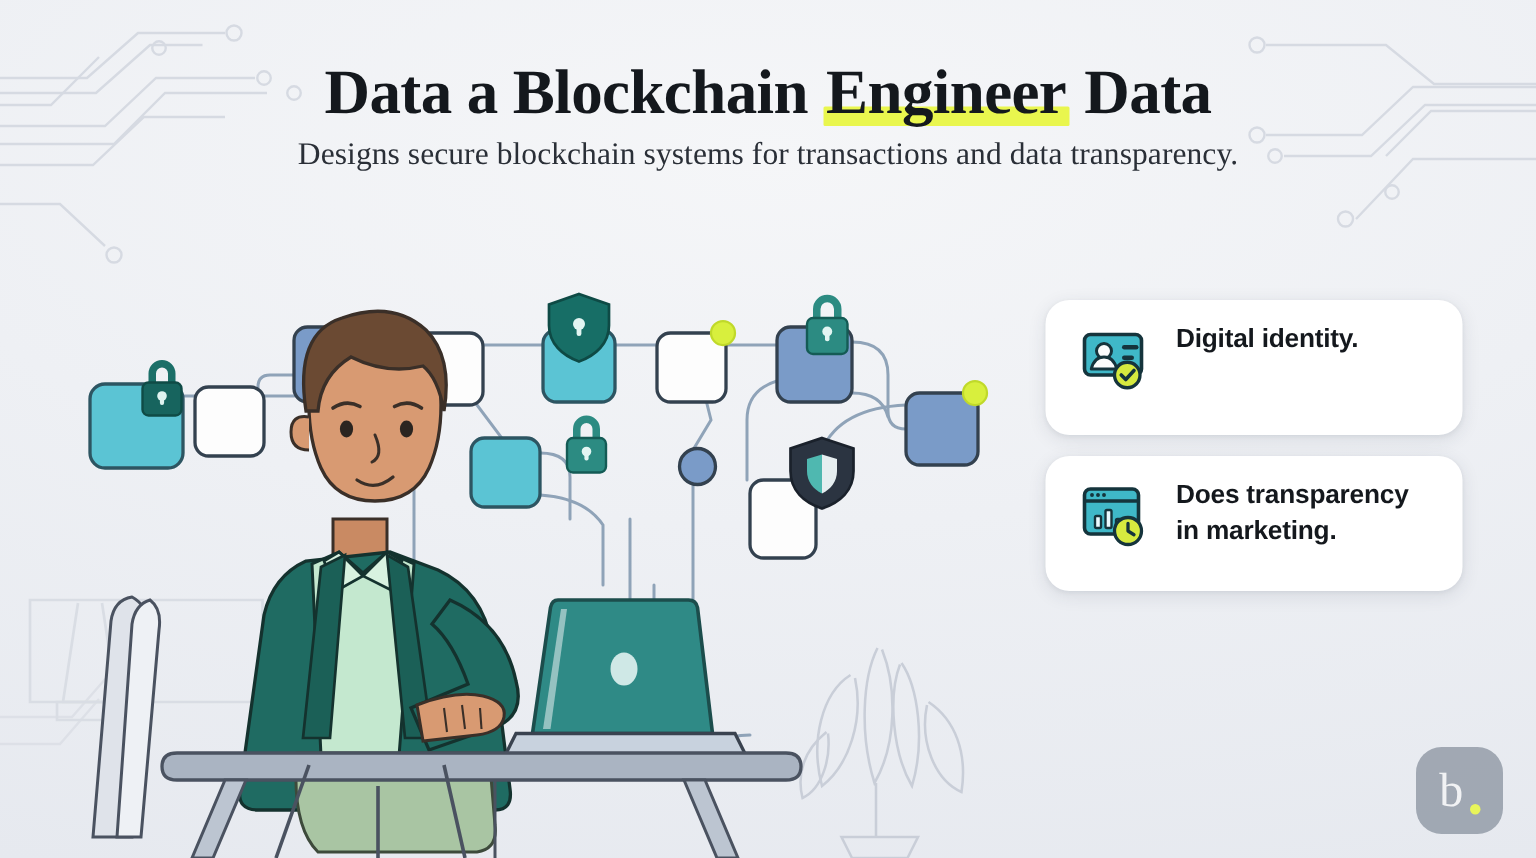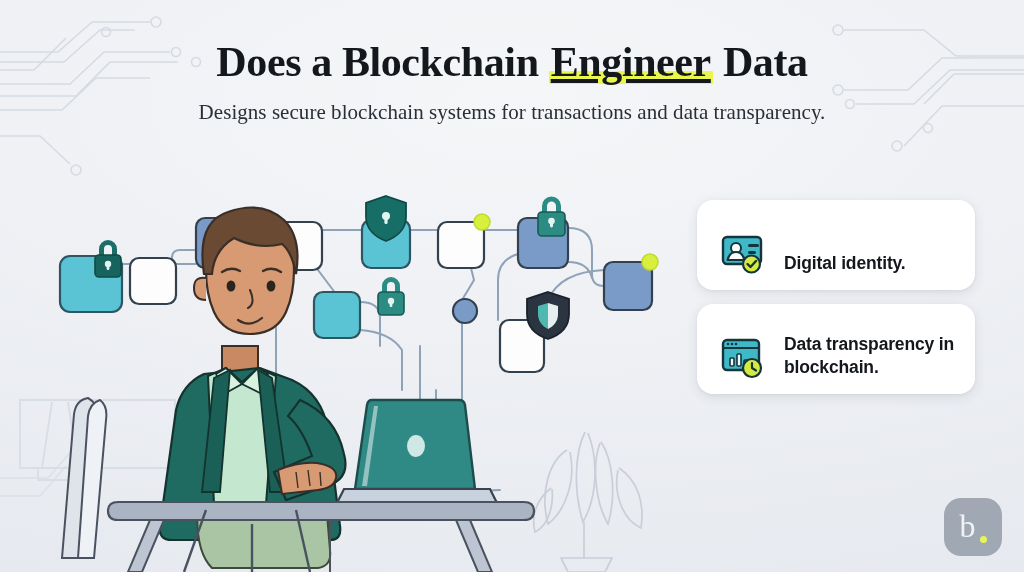--- a/index.html
+++ b/index.html
@@ -31,34 +31,33 @@
     font-size:42px;
     letter-spacing:-0.4px;
     color:#14181d;
     line-height:1.15;
     white-space:nowrap;
   }
   .hl {
     position:relative;
     display:inline-block;
     padding:0 2px;
-    text-decoration:underline;
   }
   .hl::before {
     content:"";
     position:absolute;
     left:0; right:0;
     bottom:2px;
     height:13px;
     background:#e9f64e;
     z-index:-1;
     border-radius:1px;
   }
   .subtitle {
-    margin-top:14px;
+    margin-top:4px;
     font-family:"Liberation Serif", serif;
     font-size:21px;
     color:#2a2f37;
     letter-spacing:0.05px;
     white-space:nowrap;
   }
 
   
   #illus { position:absolute; left:0; top:150px; z-index:3; }
 
@@ -68,21 +67,21 @@
     left:697px; top:200px;
     width:278px;
     z-index:7;
     display:flex; flex-direction:column; gap:14px;
   }
   .card {
     background:#ffffff;
     border-radius:16px;
     min-height:90px;
     display:flex;
-    align-items:flex-end;
+    align-items:flex-start;
     gap:17px;
     padding:14px 18px 14px 22px;
     box-shadow:0 3px 12px rgba(40,50,70,.10), 0 1px 3px rgba(40,50,70,.06);
   }
   .card-icon { flex:0 0 auto; width:48px; height:48px; display:block; }
   .card-text {
     font-size:17.5px;
     font-weight:bold;
     color:#14181d;
     line-height:1.35;
@@ -154,21 +153,21 @@
   </svg>
 
   <svg class="circuit-bl" width="180" height="120" viewBox="0 0 180 120" aria-hidden="true">
     <g fill="none" stroke="#dde0e7" stroke-width="1.6">
       <path d="M-10 26 H48 L76 -6"></path>
       <path d="M-10 44 H40 L66 14"></path>
     </g>
   </svg>
 
   <div class="header">
-    <div class="title"><span>Does a Blockchain </span><span class="hl"><span>Engineer</span></span><span> Data</span></div>
+    <div class="title"><span>Data a Blockchain </span><span class="hl"><span>Engineer</span></span><span> Data</span></div>
     <div class="subtitle">Designs secure blockchain systems for transactions and data transparency.</div>
   </div>
 
   <svg id="illus" width="700" height="422" viewBox="0 0 700 422">
 
     <g fill="none" stroke="#d9dde4" stroke-width="1.8">
       <path d="M20 250 H175 V318 H20 Z"></path>
       <path d="M52 252 L42 318 H78 L68 252"></path>
       <path d="M38 318 H96 V330 H38 Z"></path>
     </g>
@@ -360,21 +359,21 @@
         <path d="M4 16 h36" fill="none" stroke="#15343c" stroke-width="2.2"></path>
         <circle cx="9" cy="12" r="1.3" fill="#15343c"></circle>
         <circle cx="13" cy="12" r="1.3" fill="#15343c"></circle>
         <circle cx="17" cy="12" r="1.3" fill="#15343c"></circle>
         <rect x="11" y="26" width="4" height="8" rx="1" fill="#eafaff" stroke="#15343c" stroke-width="1.6"></rect>
         <rect x="18" y="22" width="4" height="12" rx="1" fill="#eafaff" stroke="#15343c" stroke-width="1.6"></rect>
         <rect x="25" y="28" width="4" height="6" rx="1" fill="#eafaff" stroke="#15343c" stroke-width="1.6"></rect>
         <circle cx="33" cy="36" r="9" fill="#d6ea3f" stroke="#15343c" stroke-width="2.2"></circle>
         <path d="M33 31 v5 l4 2.5" fill="none" stroke="#15343c" stroke-width="2.2" stroke-linecap="round" stroke-linejoin="round"></path>
       </svg>
-      <div class="card-text">Data transparency in blockchain.</div>
+      <div class="card-text">Does transparency in marketing.</div>
     </div>
   </div>
 
   <div class="logo">
     <span class="logo-b">b</span>
     <span class="logo-dot"></span>
   </div>
 
 </div>
 

